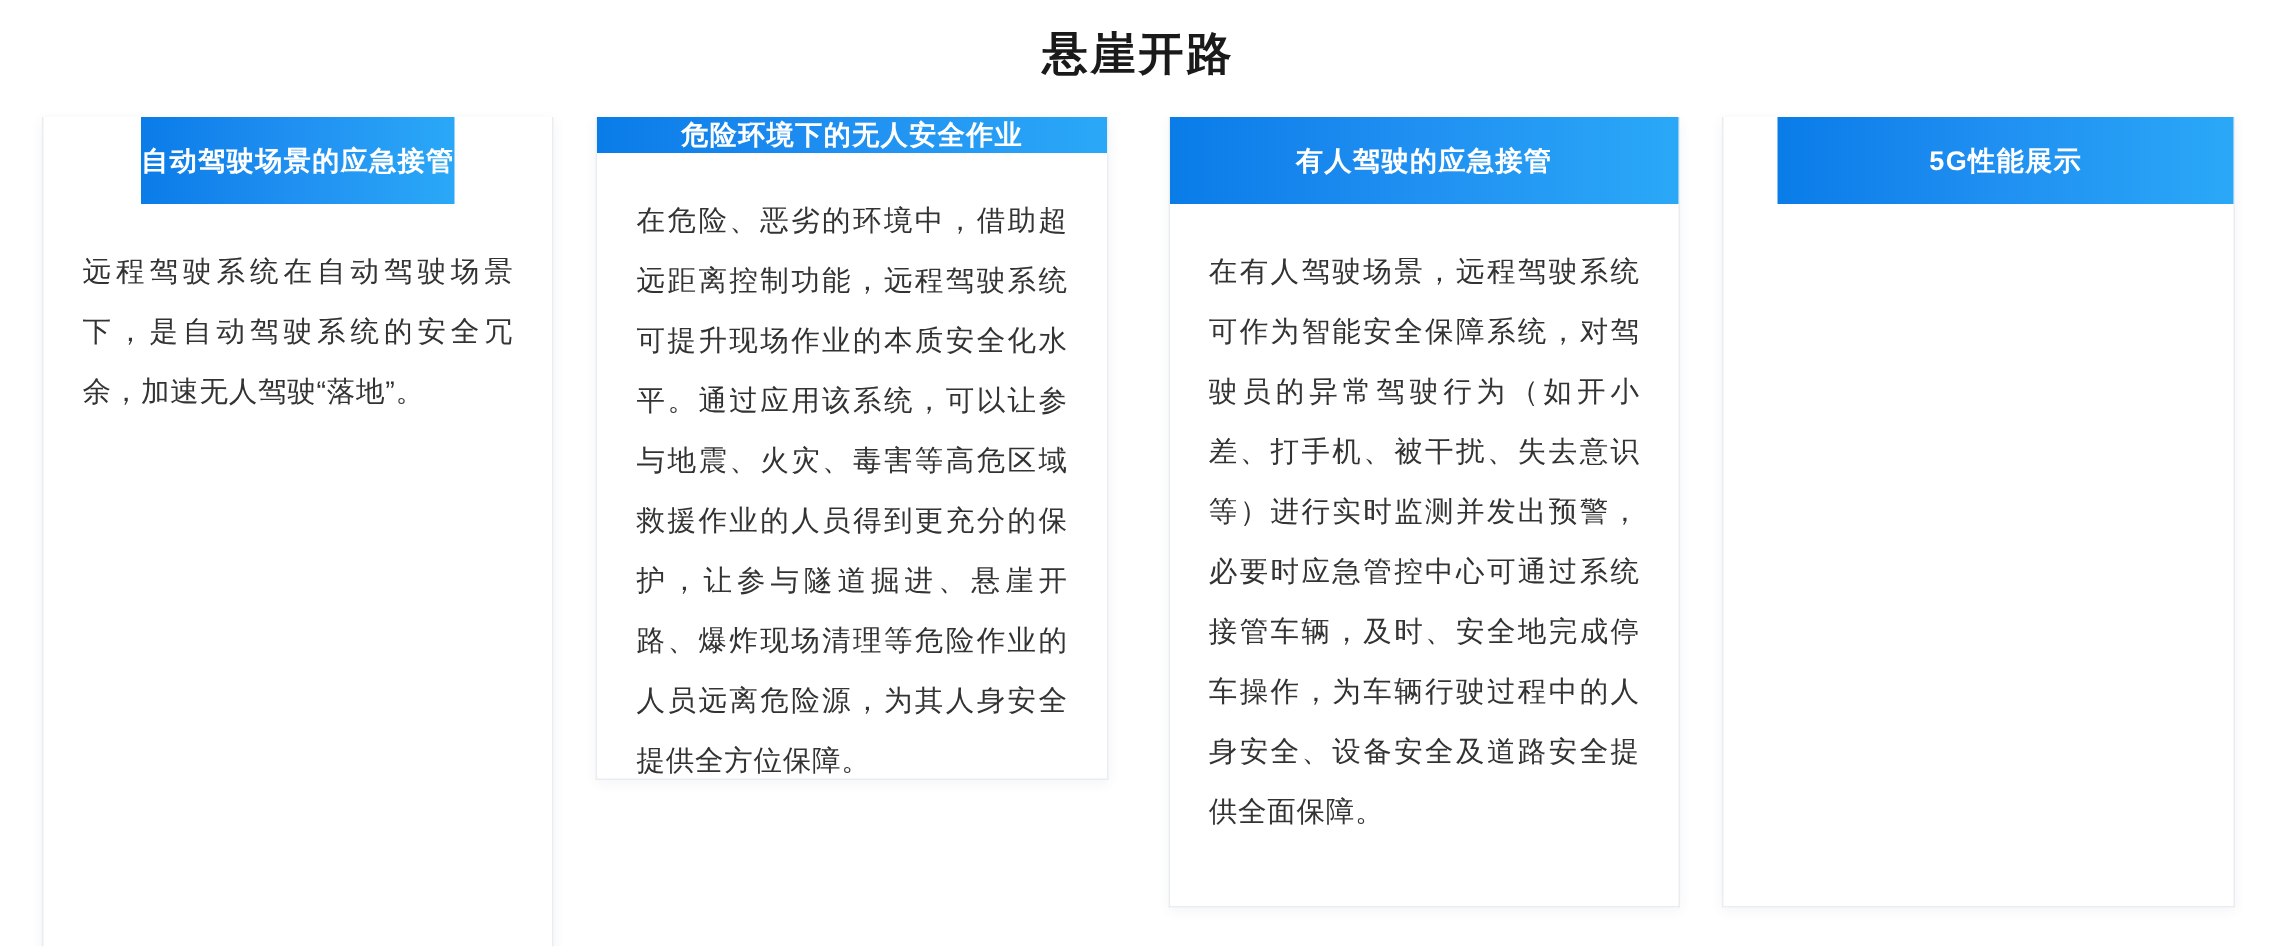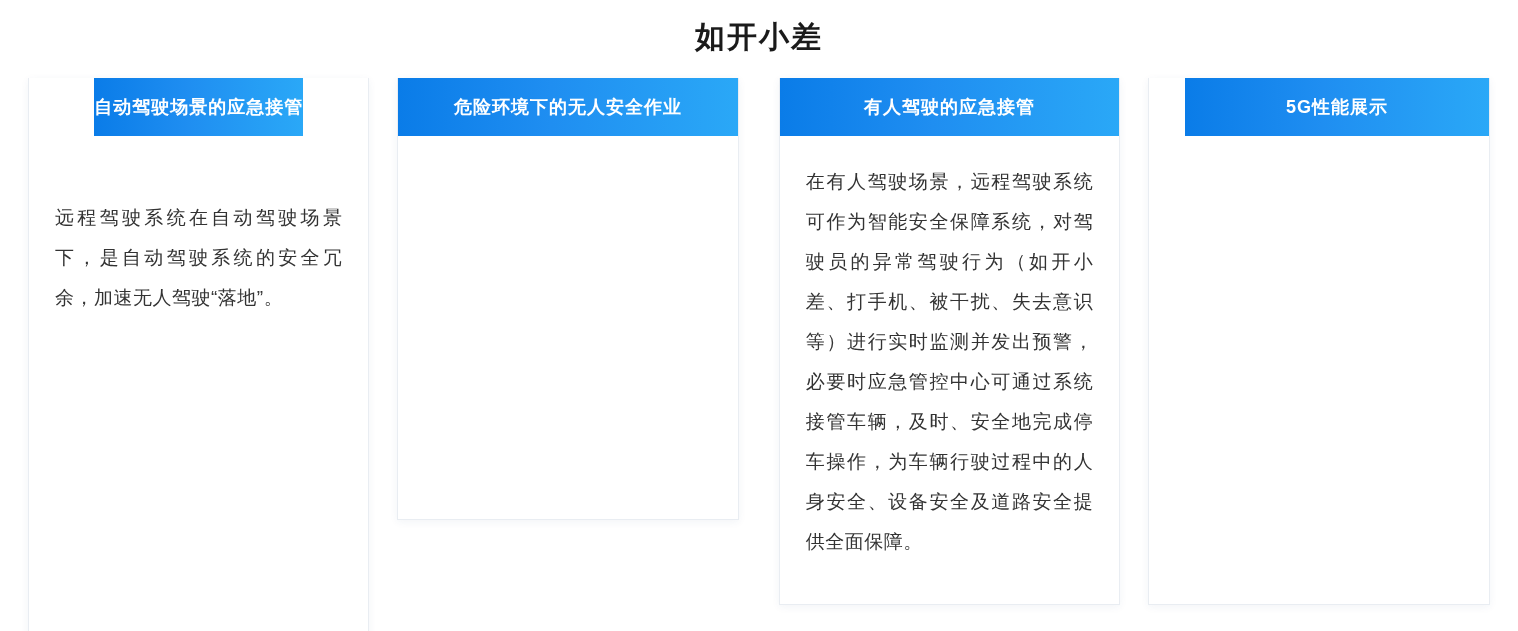--- a/index.html
+++ b/index.html
@@ -56,43 +56,44 @@
     text-align: center;
   }
   .card-body {
     padding: 26px 26px 24px 26px;
     font-size: 19px;
     line-height: 40px;
     color: #333333;
     letter-spacing: 0.5px;
     text-align: justify;
   }
-  .card-1 .card-body { min-height: 0; margin-top: 36px; }
+  .card-1 .card-body { min-height: 0; }
   .cards .card { min-height: 150px; }
   .card:nth-child(1) { height: 609px; align-items: center; }
   .card:nth-child(2) { height: 442px; }
   .card:nth-child(3) { height: 527px; margin-left: 12px; }
   .card:nth-child(4) { height: 527px; padding-left: 36px; }
 </style>
 </head>
 <body>
 
 <div class="page">
 
-  <h1 class="page-title">如开小差</h1>
+  <h1 class="page-title">悬崖开路</h1>
 
   <div class="cards">
 
     <div class="card card-1">
       <div class="card-header">自动驾驶场景的应急接管</div>
       <div class="card-body">远程驾驶系统在自动驾驶场景下，是自动驾驶系统的安全冗余，加速无人驾驶“落地”。</div>
     </div>
 
     <div class="card card-2">
       <div class="card-header">危险环境下的无人安全作业</div>
+      <div class="card-body">在危险、恶劣的环境中，借助超远距离控制功能，远程驾驶系统可提升现场作业的本质安全化水平。通过应用该系统，可以让参与地震、火灾、毒害等高危区域救援作业的人员得到更充分的保护，让参与隧道掘进、悬崖开路、爆炸现场清理等危险作业的人员远离危险源，为其人身安全提供全方位保障。</div>
     </div>
 
     <div class="card card-3">
       <div class="card-header">有人驾驶的应急接管</div>
       <div class="card-body">在有人驾驶场景，远程驾驶系统可作为智能安全保障系统，对驾驶员的异常驾驶行为（如开小差、打手机、被干扰、失去意识等）进行实时监测并发出预警，必要时应急管控中心可通过系统接管车辆，及时、安全地完成停车操作，为车辆行驶过程中的人身安全、设备安全及道路安全提供全面保障。</div>
     </div>
 
     <div class="card card-4">
       <div class="card-header">5G性能展示</div>
     </div>

